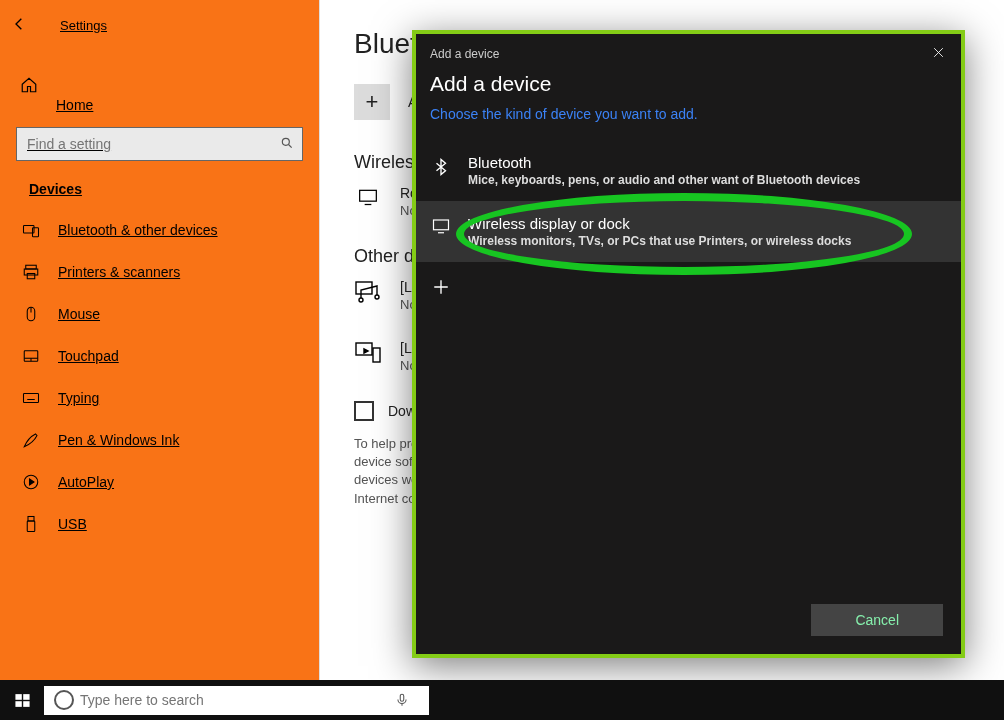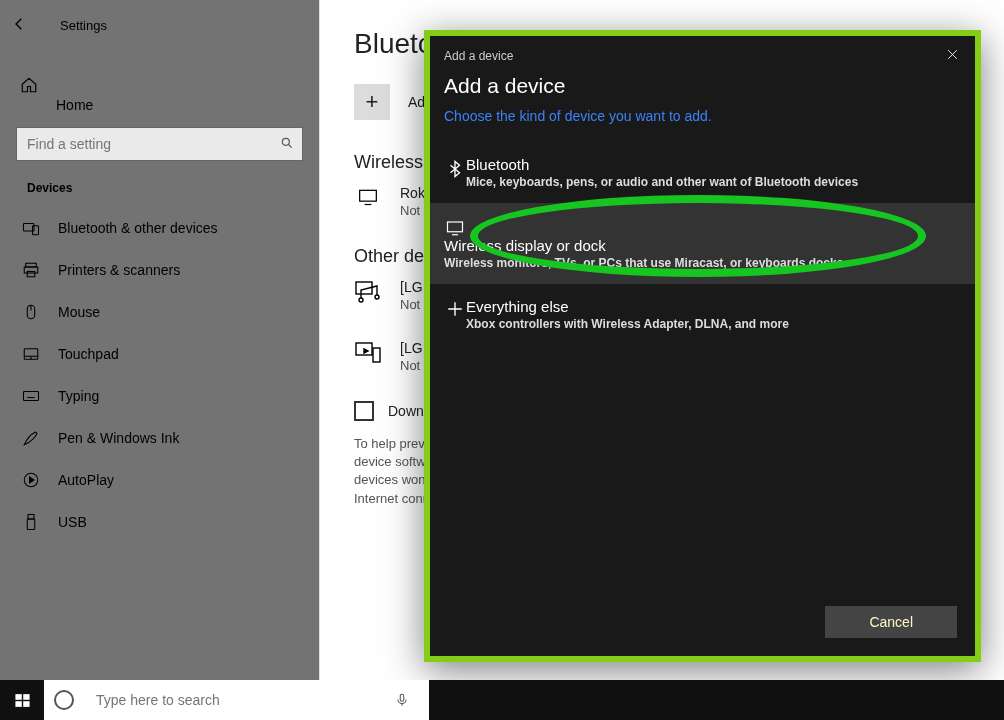--- a/index.html
+++ b/index.html
@@ -1,65 +1,65 @@
 <!DOCTYPE html>
 <html><head>
 <meta charset="utf-8">
 <style>
   html,body{margin:0;padding:0;font-family:"Segoe UI",Arial,sans-serif;font-size:14px;color:#000;background:#fff;width:1004px;height:720px;overflow:hidden;}
   .app{width:1004px;height:680px;display:flex;position:relative;}
   
-  .sidebar{width:320px;height:680px;background:#737373;border-right:1px solid #dedede;box-sizing:border-box;padding-top:10px;}
+  .sidebar{width:320px;height:680px;background:#f97316;border-right:1px solid #dedede;box-sizing:border-box;padding-top:10px;text-decoration:underline;}
   .back-row{display:flex;align-items:center;padding:6px 12px;gap:32px;}
   .back-arrow svg{width:16px;height:16px;}
   .back-title{font-size:13px;}
   .home-row{display:flex;align-items:center;gap:18px;padding:18px 16px 14px 20px;}
   .home-row svg{width:18px;height:18px;}
   .home-label{font-size:14px;margin-top:38px;}
   .search-wrap{margin:0 16px 20px 16px;}
   .search{display:flex;align-items:center;border:1px solid #666;height:32px;background:#eaeaea;padding:0 8px;justify-content:flex-end;}
   .search input{flex:1;border:0;outline:0;background:transparent;font-size:14px;color:#555;}
-  .category{font-weight:600;font-size:12px;padding:0 18px 10px 27px;}
+  .category{font-weight:600;font-size:14px;padding:0 18px 10px 5px;margin-left:24px;}
   .nav{padding-top:2px;}
   .nav-item{display:flex;align-items:center;gap:18px;padding:12px 16px 12px 22px;cursor:pointer;}
   .nav-item svg{width:18px;height:18px;flex:0 0 18px;}
   .nav-item span{font-size:14px;}
   
   .main{flex:1;padding:28px 34px 0 34px;position:relative;color:#222;}
   .page-title{font-size:28px;font-weight:400;margin-bottom:24px;}
   .add-row{display:flex;align-items:center;gap:18px;margin-bottom:32px;}
   .add-btn{width:36px;height:36px;background:#dcdcdc;display:flex;align-items:center;justify-content:center;font-size:22px;font-weight:300;}
   .section-h{font-size:18px;font-weight:400;margin:8px 0 12px 0;}
   .device{display:flex;align-items:flex-start;gap:18px;margin-bottom:28px;}
   .device .dicon{width:28px;display:flex;justify-content:center;padding-top:2px;}
   .device .dname{font-size:14px;margin-bottom:2px;}
   .device .dsub{font-size:13px;color:#555;}
   .checkbox-row{display:flex;align-items:center;gap:14px;margin-top:18px;}
   .checkbox{width:20px;height:20px;border:2px solid #333;box-sizing:border-box;}
   .help-text{font-size:13px;color:#555;margin-top:14px;max-width:280px;line-height:1.4;}
   
-  .dialog{position:absolute;left:424px;top:30px;width:545px;height:620px;background:#1a1919;color:#fff;box-shadow:0 8px 36px rgba(0,0,0,0.5);border:6px solid #84cc16;}
+  .dialog{position:absolute;left:412px;top:30px;width:545px;height:620px;background:#1a1919;color:#fff;box-shadow:0 8px 36px rgba(0,0,0,0.5);border:4px solid #84cc16;}
   .dlg-header{display:flex;align-items:center;justify-content:space-between;padding:12px 16px 4px 14px;font-size:12px;color:#ccc;}
   .dlg-close svg{width:13px;height:13px;}
   .dlg-title{font-size:21px;font-weight:400;padding:6px 14px 6px 14px;}
   .dlg-sub{font-size:14px;padding:4px 14px 18px 14px;color:#3b82f6;}
-  .opt{display:flex;gap:0;align-items:flex-start;padding:14px 14px;cursor:pointer;}
-  .opt.highlight{background:#333333;position:relative;flex-direction:column;}
+  .opt{display:flex;gap:16px;align-items:flex-start;padding:14px 14px;cursor:pointer;}
+  .opt.highlight{background:#333333;position:relative;}
   .opt .oicon{width:22px;display:flex;justify-content:center;padding-top:2px;}
   .opt .oicon svg{stroke:#fff;}
   .opt-title{font-size:15px;margin-bottom:2px;}
   .opt-sub{font-size:12px;font-weight:600;color:#ddd;}
   .dlg-footer{position:absolute;right:18px;bottom:18px;}
-  .cancel-btn{background:#444;color:#fef9c3;border:0;padding:8px 44px;font-size:14px;cursor:pointer;}
+  .cancel-btn{background:#444;color:#86efac;border:0;padding:8px 44px;font-size:14px;cursor:pointer;}
   
   .green-ring{position:absolute;border:8px solid #17c521;border-radius:50%;width:440px;height:66px;left:40px;top:-8px;pointer-events:none;}
   
   .taskbar{position:absolute;left:0;bottom:0;width:1004px;height:40px;background:#101010;display:flex;align-items:center;}
   .start-btn{width:44px;height:40px;display:flex;align-items:center;justify-content:center;}
-  .task-search{flex:0 0 365px;height:40px;background:#fff;display:flex;align-items:center;gap:20px;padding:0 10px;}
+  .task-search{flex:0 0 365px;height:29px;background:#fff;display:flex;align-items:center;gap:4px;padding:0 10px;}
   .task-search input{border:0;outline:0;flex:1;font-size:14px;color:#444;background:transparent;}
   .cortana-icon{width:20px;height:20px;border:2px solid #555;border-radius:50%;box-sizing:border-box;}
   .mic-wrap{width:34px;display:flex;align-items:center;justify-content:center;}
 </style>
 </head>
 <body>
 
 <div class="app">
 
   <div class="sidebar">
@@ -240,34 +240,30 @@
     <div class="opt highlight">
       <div class="green-ring"></div>
       <span class="oicon">
         <svg width="22" height="18" viewBox="0 0 24 24" fill="none" stroke="#fff" stroke-width="1.6">
             <rect x="2" y="4" width="20" height="13"></rect>
             <line x1="8" y1="21" x2="16" y2="21"></line>
           </svg>
       </span>
       <div>
         <div class="opt-title">Wireless display or dock</div>
-        <div class="opt-sub">Wireless monitors, TVs, or PCs that use Miracast, or keyboards docks</div>
+        <div class="opt-sub">Wireless monitors, TVs, or PCs that use Printers, or wireless docks</div>
       </div>
     </div>
 
     <div class="opt">
       <span class="oicon">
         <svg width="18" height="18" viewBox="0 0 24 24" fill="none" stroke="#fff" stroke-width="1.8">
             <path d="M12 3 V21 M3 12 H21"></path>
           </svg>
       </span>
-      <div>
-        <div class="opt-title">Everything else</div>
-        <div class="opt-sub">Xbox controllers with Wireless Adapter, DLNA, and more</div>
-      </div>
     </div>
 
     <div class="dlg-footer">
       <button class="cancel-btn">Cancel</button>
     </div>
   </div>
 </div>
 
 <div class="taskbar">
   <div class="start-btn">

